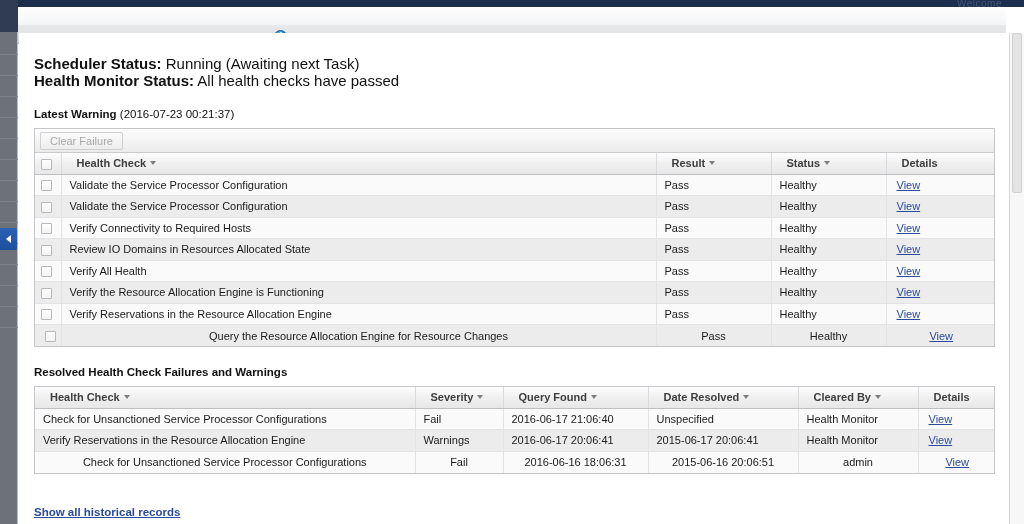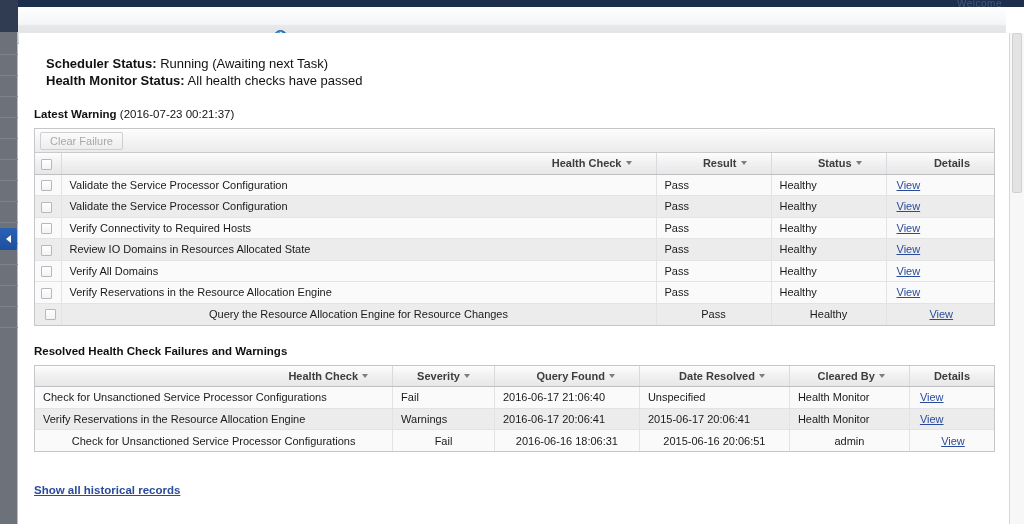--- a/index.html
+++ b/index.html
@@ -124,24 +124,23 @@
   .content {
     position: absolute;
     top: 33px; left: 19px;
     width: 990px; height: 491px;
     background: #ffffff;
     padding: 22px 14px 0 15px;
     overflow: hidden;
   }
 
   .status-line {
-    font-size: 13px;
+    font-size: 15px;
     line-height: 17px;
     color: #111;
-    margin-left: 12px;
   }
   .status-line b { font-weight: bold; }
 
   .section-title {
     margin-top: 19px;
     font-size: 11.5px;
     font-weight: bold;
     color: #111;
   }
   .section-title span.normal { font-weight: normal; }
@@ -177,23 +176,23 @@
     width: 100%;
     border-collapse: collapse;
     font-size: 11px;
   }
   thead th {
     background: linear-gradient(to bottom, #fdfdfd 0%, #f0f0f0 50%, #e7e7e7 100%);
     border-bottom: 1px solid #bdbfc3;
     border-right: 1px solid #d8dadd;
     font-weight: bold;
     color: #3d3d3d;
-    text-align: right;
+    text-align: left;
     height: 21px;
-    padding: 0 24px;
+    padding: 0 15px;
     white-space: nowrap;
     cursor: pointer;
     font-size: 11px;
   }
   thead th:last-child { border-right: none; }
   .sort-caret {
     display: inline-block;
     margin-left: 4px;
     width: 0; height: 0;
     border-left: 3.5px solid transparent;
@@ -350,21 +349,28 @@
             </tr>
             <tr class="even">
               <td class="cb-col"><span class="cbox"></span></td>
               <td>Review IO Domains in Resources Allocated State</td>
               <td>Pass</td>
               <td>Healthy</td>
               <td class="details-cell"><a class="view-link">View</a></td>
             </tr>
             <tr class="odd">
               <td class="cb-col"><span class="cbox"></span></td>
-              <td>Verify All Domains</td>
+              <td>Verify All Health</td>
+              <td>Pass</td>
+              <td>Healthy</td>
+              <td class="details-cell"><a class="view-link">View</a></td>
+            </tr>
+            <tr class="even">
+              <td class="cb-col"><span class="cbox"></span></td>
+              <td>Verify the Resource Allocation Engine is Functioning</td>
               <td>Pass</td>
               <td>Healthy</td>
               <td class="details-cell"><a class="view-link">View</a></td>
             </tr>
             <tr class="odd">
               <td class="cb-col"><span class="cbox"></span></td>
               <td>Verify Reservations in the Resource Allocation Engine</td>
               <td>Pass</td>
               <td>Healthy</td>
               <td class="details-cell"><a class="view-link">View</a></td>

